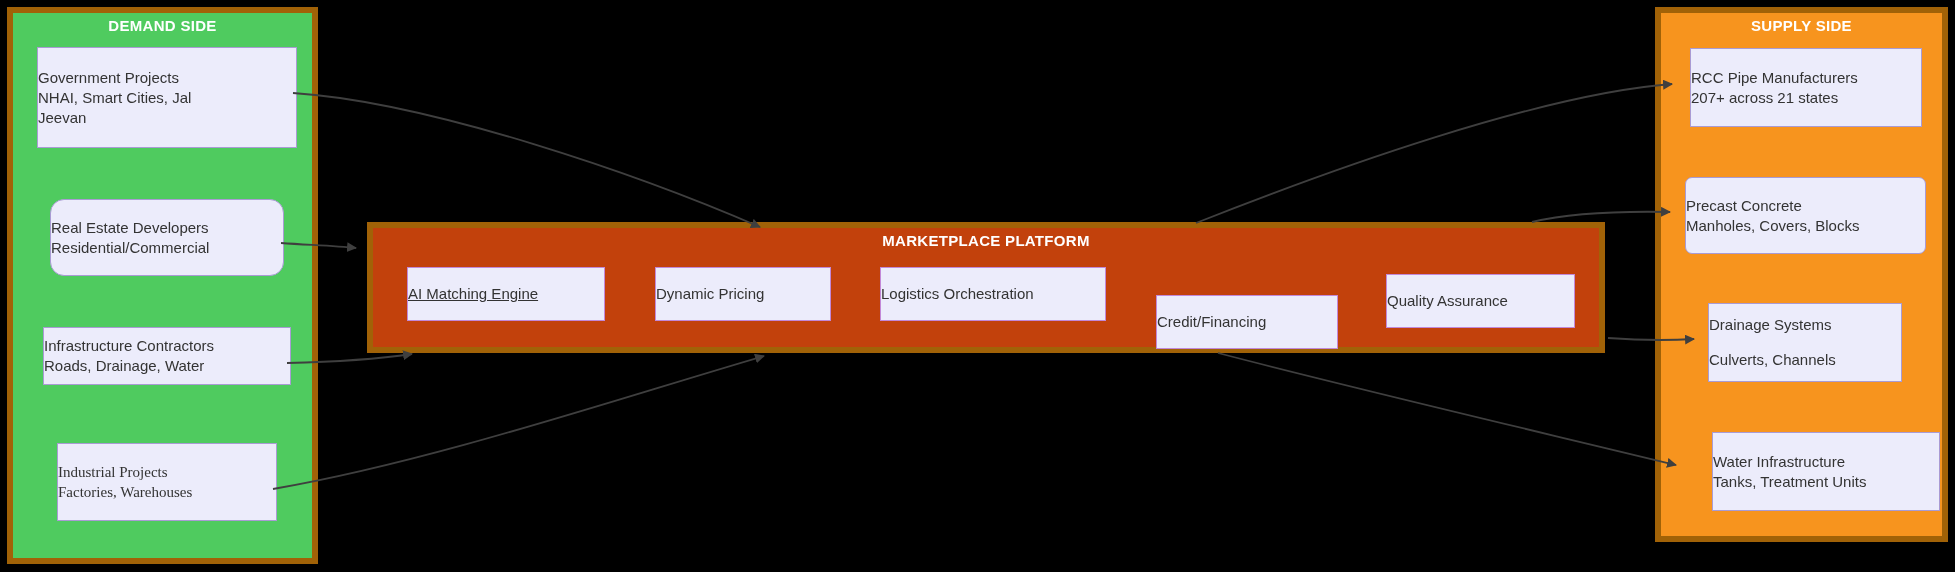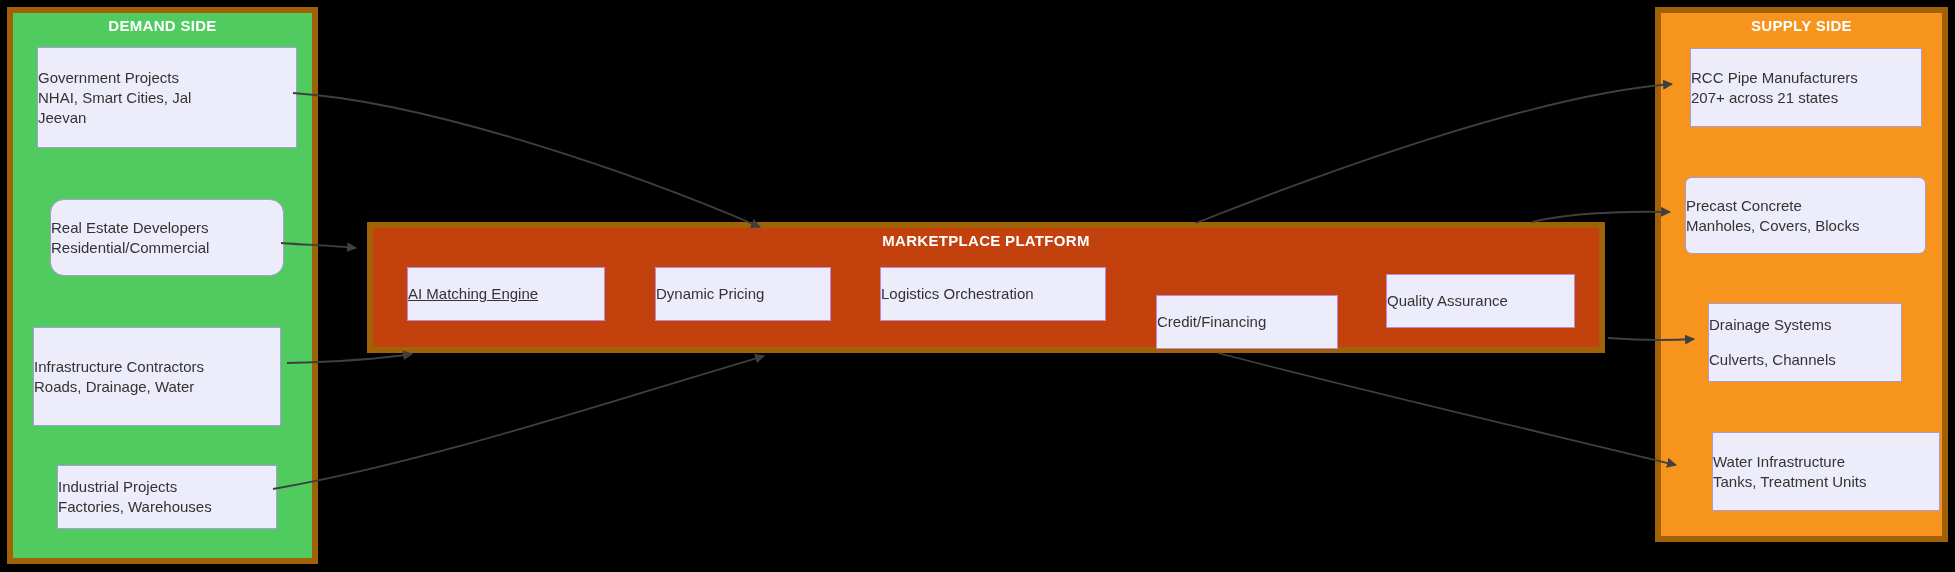--- a/index.html
+++ b/index.html
@@ -50,26 +50,26 @@
       <div class="node-line">Government Projects</div>
       <div class="node-line">NHAI, Smart Cities, Jal</div>
       <div class="node-line">Jeevan</div>
     </div>
 
     <div class="node" style="left:37px; top:186px; width:234px; height:77px;border-radius:14px;">
       <div class="node-line">Real Estate Developers</div>
       <div class="node-line">Residential/Commercial</div>
     </div>
 
-    <div class="node" style="left:20px; top:314px; width:248px; height:99px;">
+    <div class="node" style="left:30px; top:314px; width:248px; height:58px;">
       <div class="node-line">Infrastructure Contractors</div>
       <div class="node-line">Roads, Drainage, Water</div>
     </div>
 
-    <div class="node" style="left:44px; top:452px; width:220px; height:64px;">
+    <div class="node" style="left:44px; top:430px; width:220px; height:78px;font-family:Liberation Serif, serif;">
       <div class="node-line">Industrial Projects</div>
       <div class="node-line">Factories, Warehouses</div>
     </div>
   </div>
 
   <div class="cluster cluster-platform">
     <div class="cluster-title">MARKETPLACE PLATFORM</div>
 
     <div class="node" style="left:34px; top:39px; width:198px; height:54px;text-decoration:underline;">
       <div class="node-line">AI Matching Engine</div>

